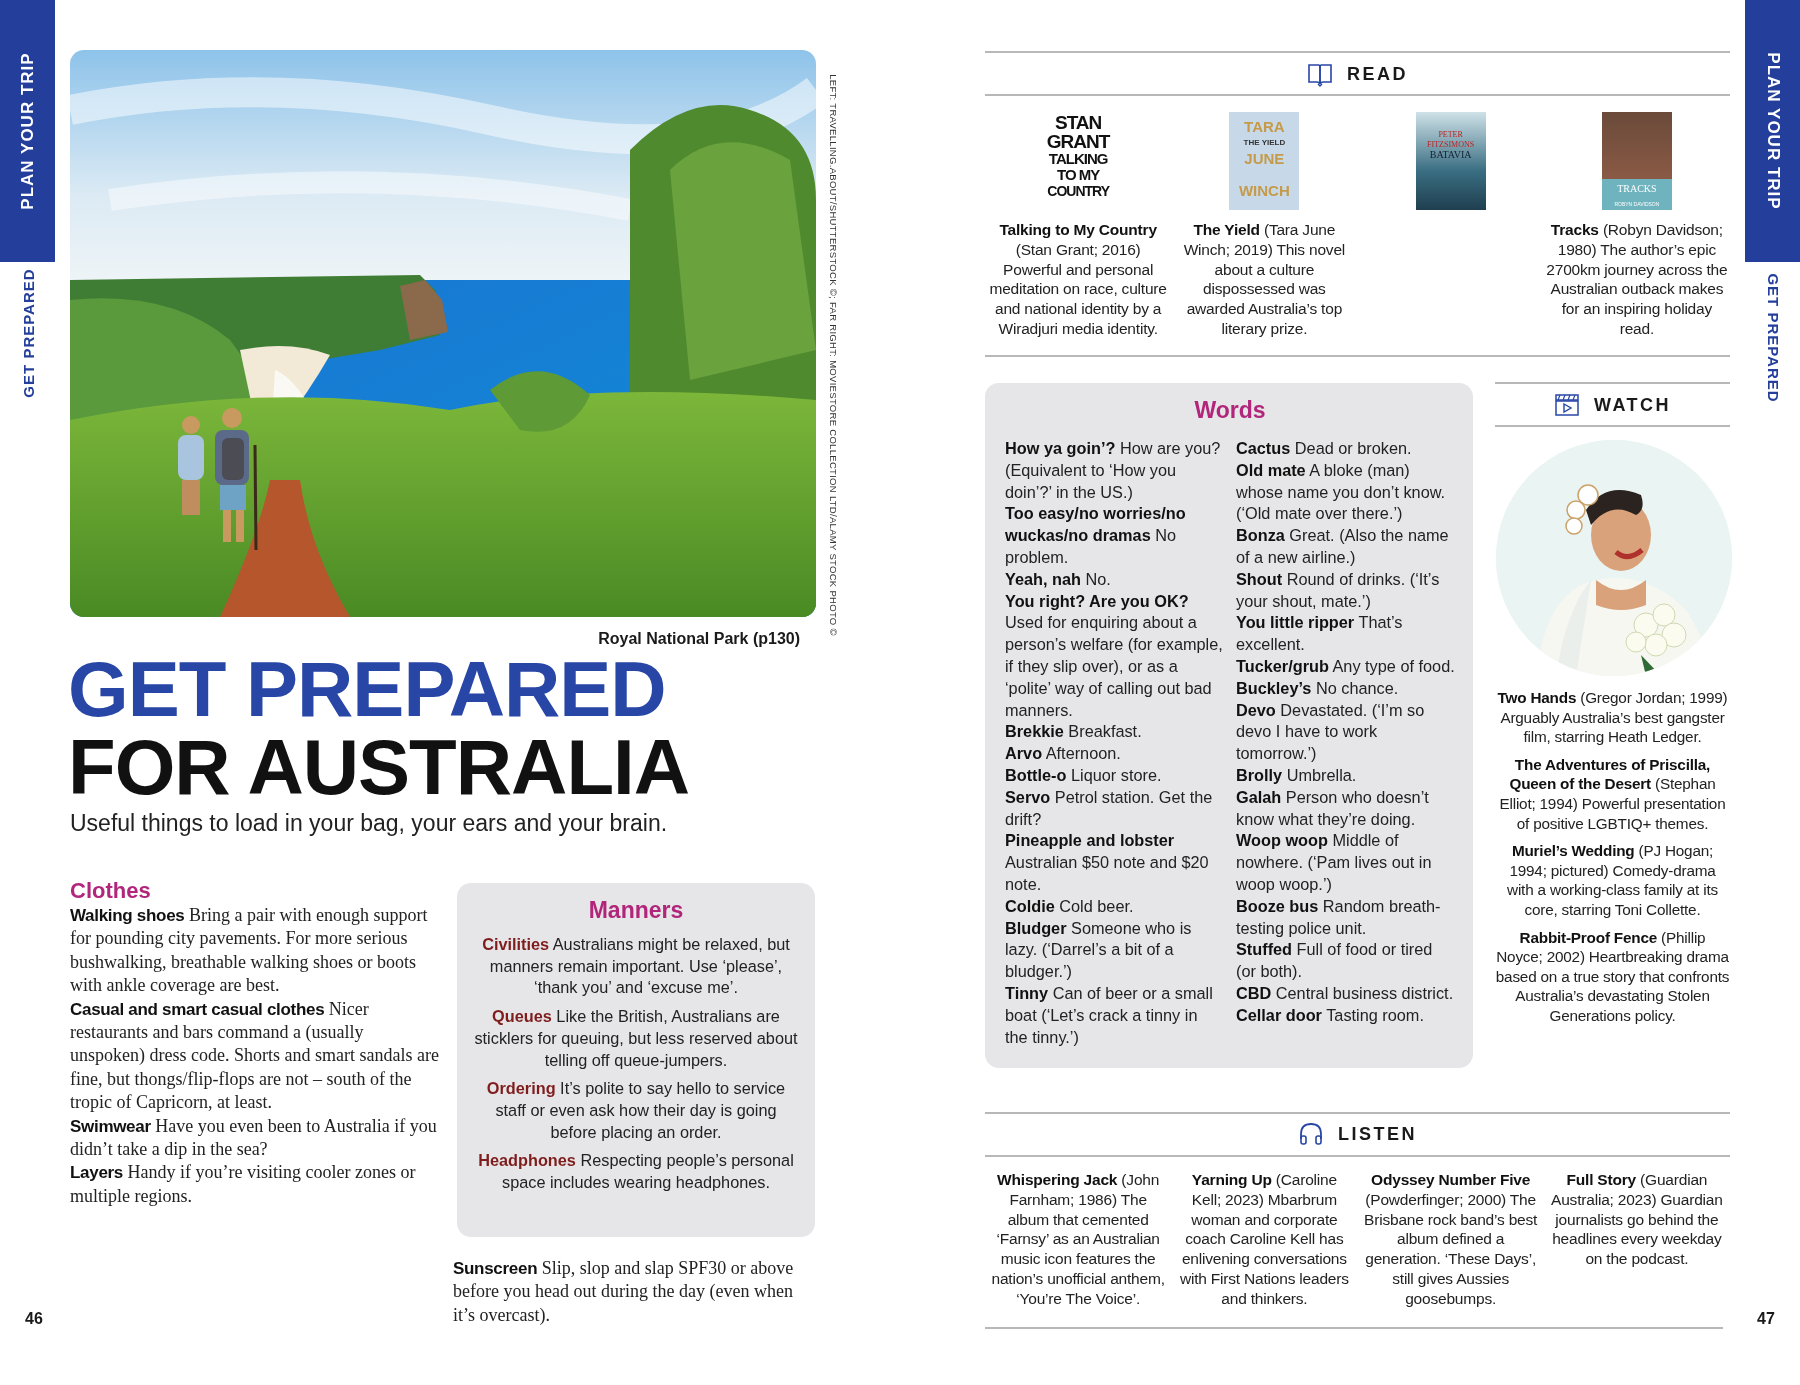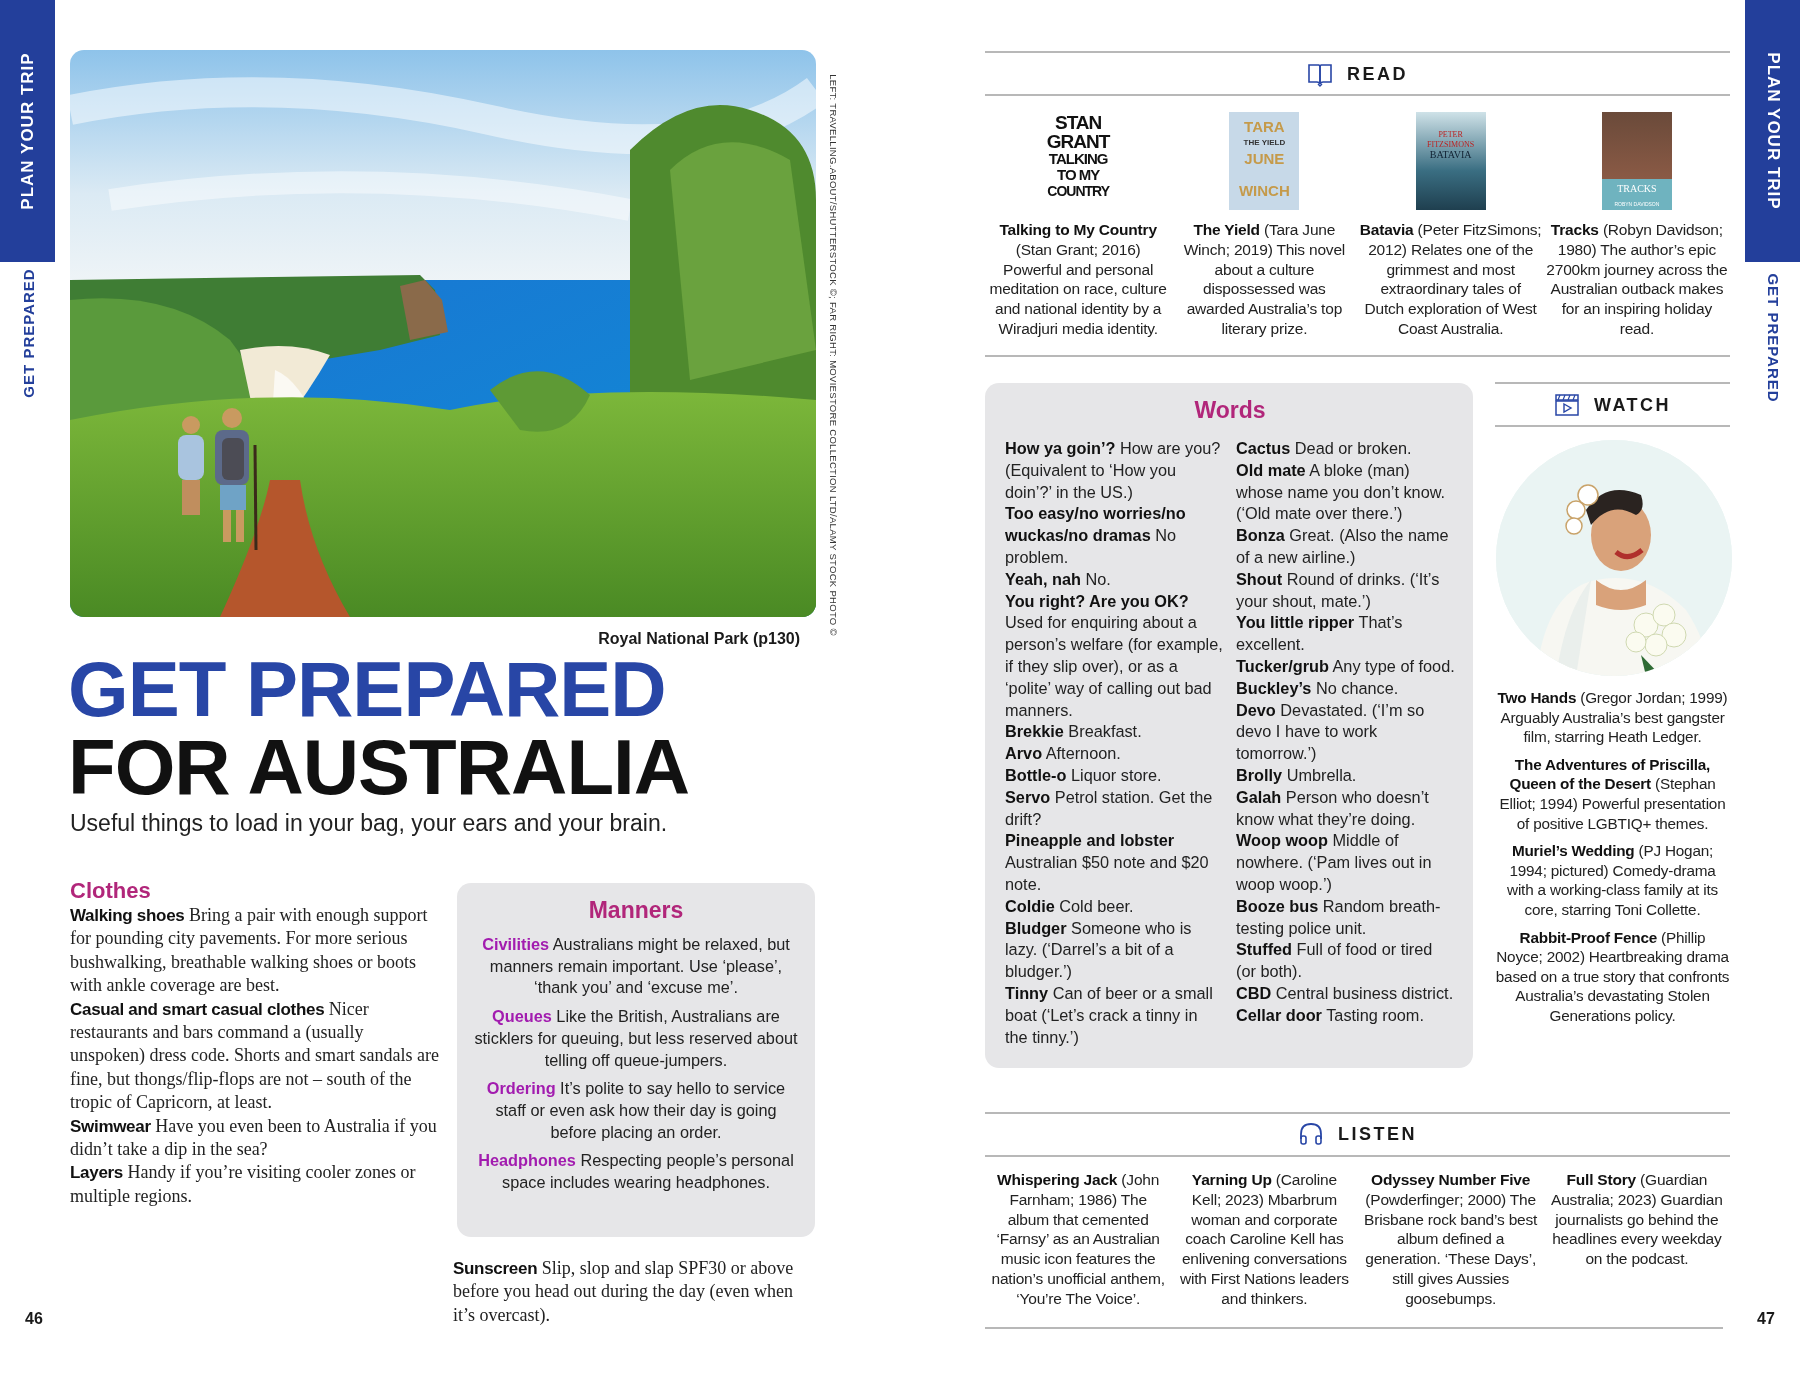--- a/index.html
+++ b/index.html
@@ -28,21 +28,21 @@
   .subtitle { position: absolute; left: 70px; top: 810px; font-size: 23px; color: #222; }
 
   .section-h { color: #b1267a; font-weight: bold; font-size: 22px; }
   .clothes { position: absolute; left: 70px; top: 878px; width: 370px; }
   .clothes p, .sunscreen p { font-family: "Liberation Serif", serif; font-size: 18px; line-height: 23.4px; color: #222; }
   .clothes b, .sunscreen b { font-family: "Liberation Sans", sans-serif; font-size: 17px; color: #111; letter-spacing: -0.3px; }
 
   .manners { position: absolute; left: 457px; top: 883px; width: 358px; height: 354px; background: #e6e6e8; border-radius: 14px; padding: 14px 16px; text-align: center; }
   .manners .section-h { margin-bottom: 10px; font-size: 23px; }
   .manners p { font-size: 16.3px; line-height: 21.7px; margin-bottom: 7px; color: #222; }
-  .manners b { color: #a21caf; }
+  .manners b { color: #7f1d1d; }
   .sunscreen { position: absolute; left: 453px; top: 1257px; width: 365px; }
 
   .page-num { position: absolute; top: 1310px; font-weight: bold; font-size: 16px; }
 
   
   .rule { position: absolute; height: 2px; background: #b8b8b8; }
   .sec-head { position: absolute; display: flex; align-items: center; justify-content: center; gap: 14px; }
   .sec-head .lbl { font-weight: bold; font-size: 18px; letter-spacing: 2.5px; color: #1a1a1a; }
   .ico { width: 26px; height: 26px; color: #2846a6; }
 
@@ -194,21 +194,20 @@
     <p><b>The Yield</b><span> (Tara June Winch; 2019) This novel about a culture dispossessed was awarded Australia’s top literary prize.</span></p>
   </div>
   <div class="book">
     <div class="cover" style="background:linear-gradient(#cfe2e8,#3a6e82 60%,#1f3f4f);">
       <div style="text-align:center; font-family:'Liberation Serif',serif; padding-top:18px; line-height:10px;">
         <div style="font-size:8px; color:#b22;">PETER</div>
         <div style="font-size:8px; color:#b22;">FITZSIMONS</div>
         <div style="font-size:10px; color:#123;">BATAVIA</div>
       </div>
     </div>
-    <p><b>Batavia</b><span> (Peter FitzSimons; 2012) Relates one of the grimmest and most extraordinary tales of Dutch exploration of West Coast Australia.</span></p>
   </div>
   <div class="book">
     <div class="cover" style="background:linear-gradient(#6a4a3a 0%,#8a5a45 68%,#6fb3bf 68%);">
       <div style="position:absolute; bottom:16px; width:100%; text-align:center; font-family:'Liberation Serif',serif; font-size:10px; color:#fff;">TRACKS</div>
       <div style="position:absolute; bottom:3px; width:100%; text-align:center; font-size:5px; color:#fff;">ROBYN DAVIDSON</div>
     </div>
     <p><b>Tracks</b><span> (Robyn Davidson; 1980) The author’s epic 2700km journey across the Australian outback makes for an inspiring holiday read.</span></p>
   </div>
 </div>
 <div class="rule" style="left:985px; top:355px; width:745px;"></div>

